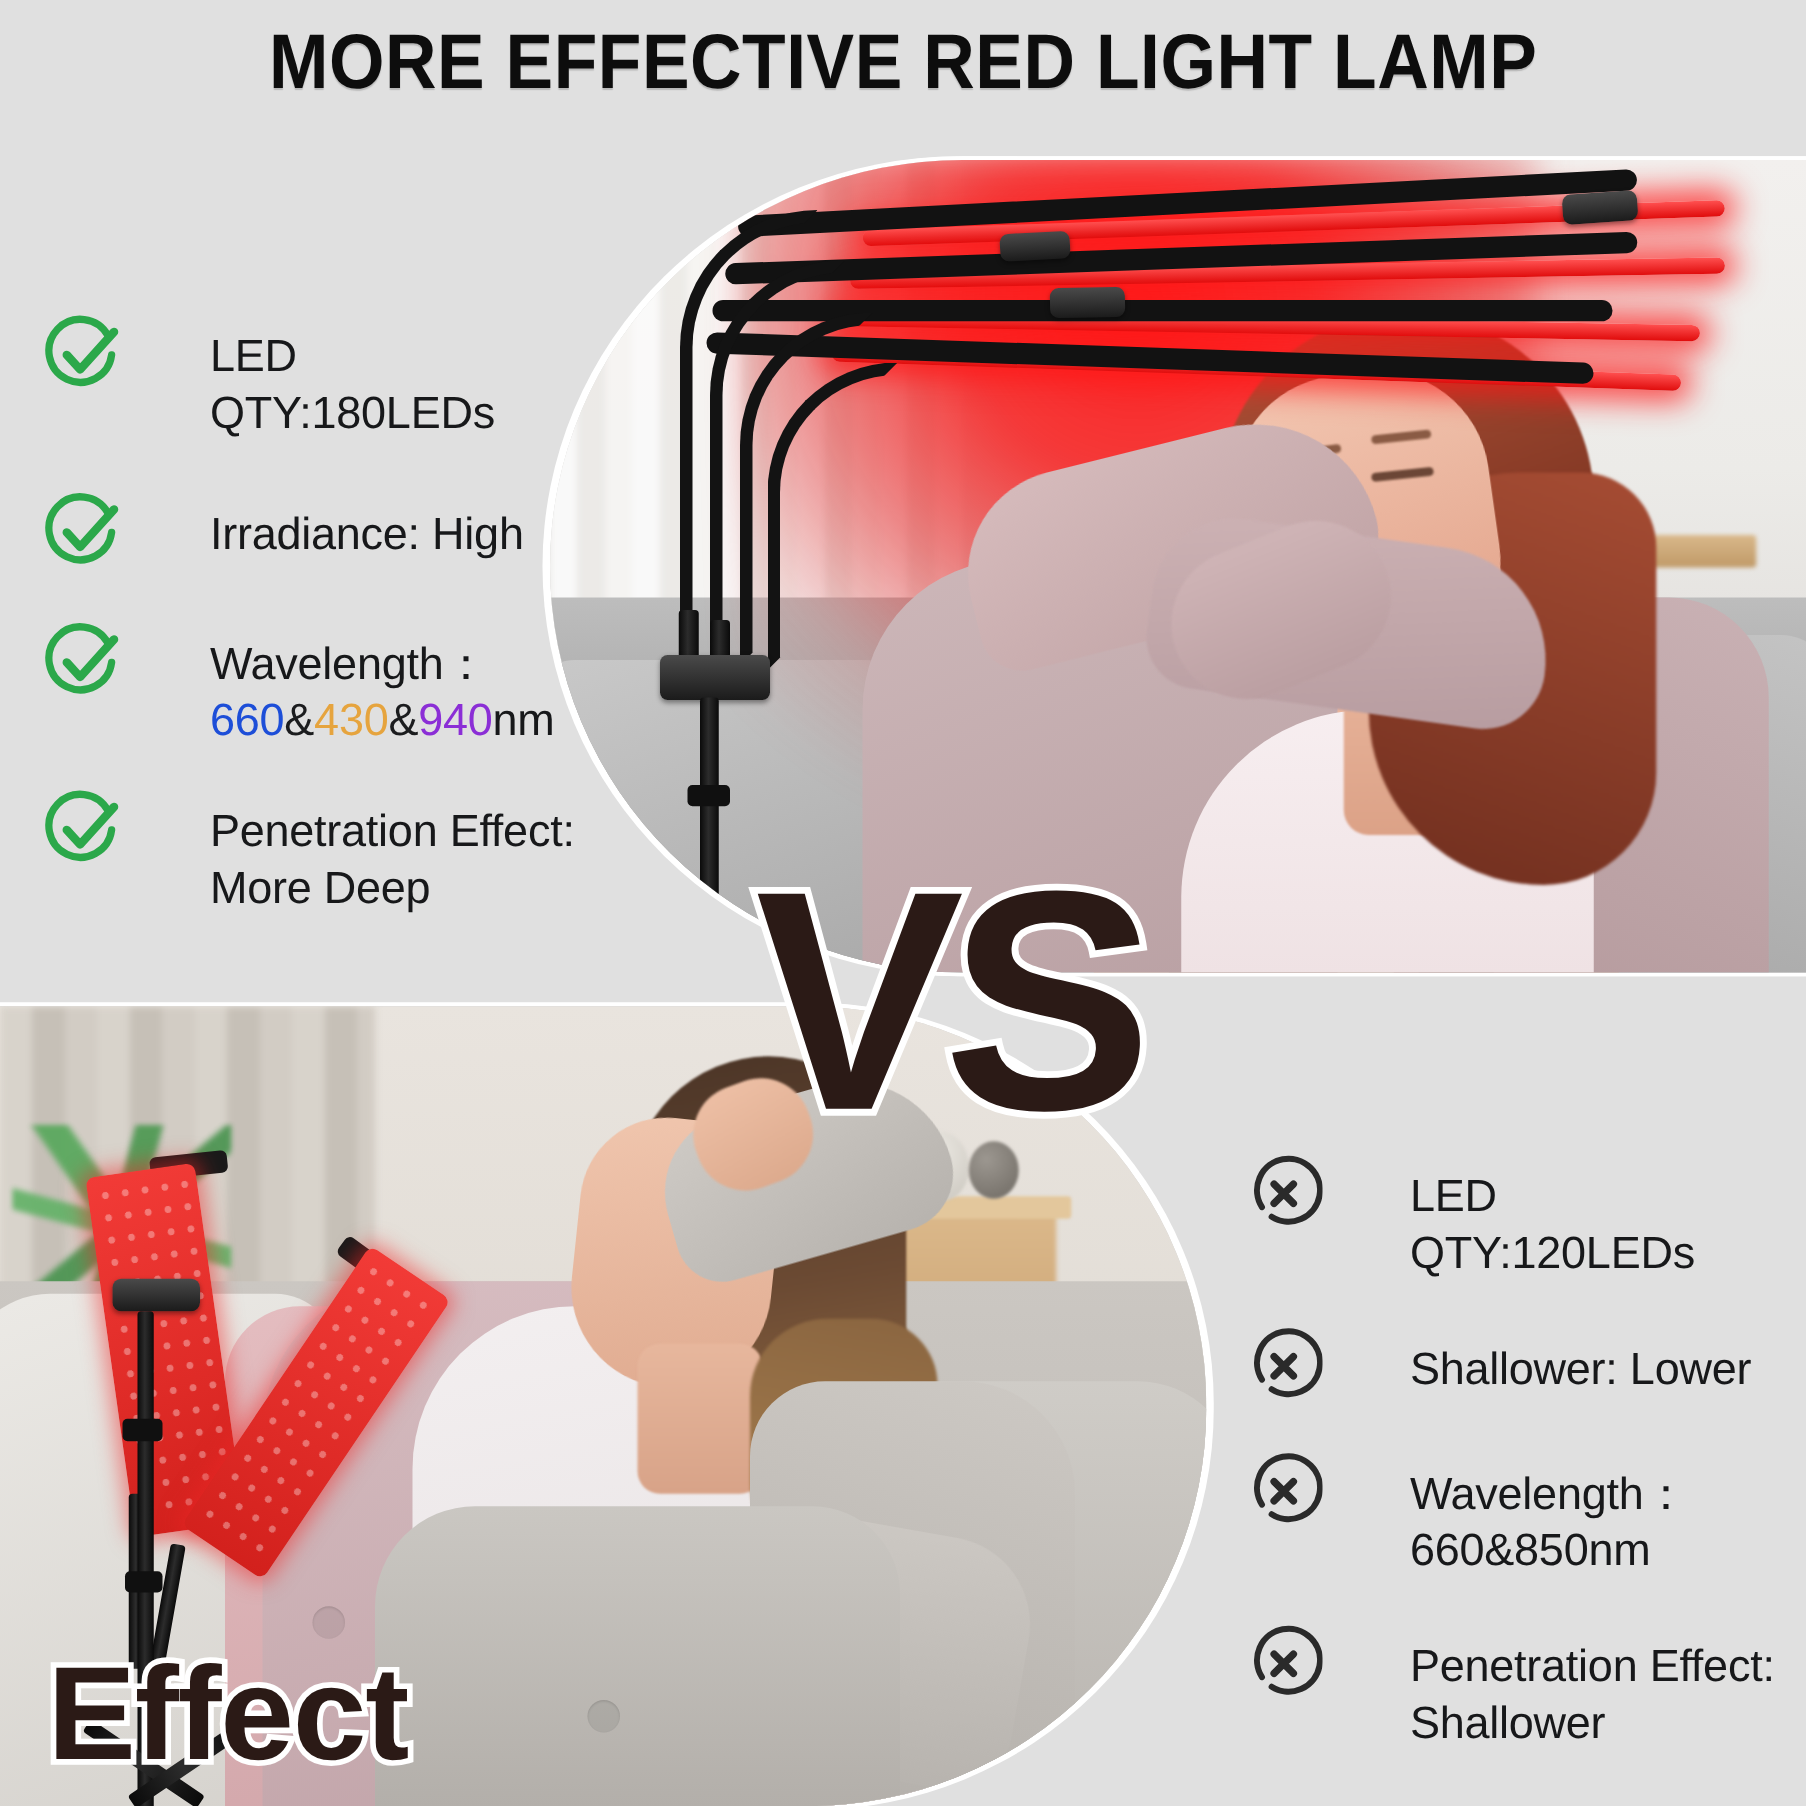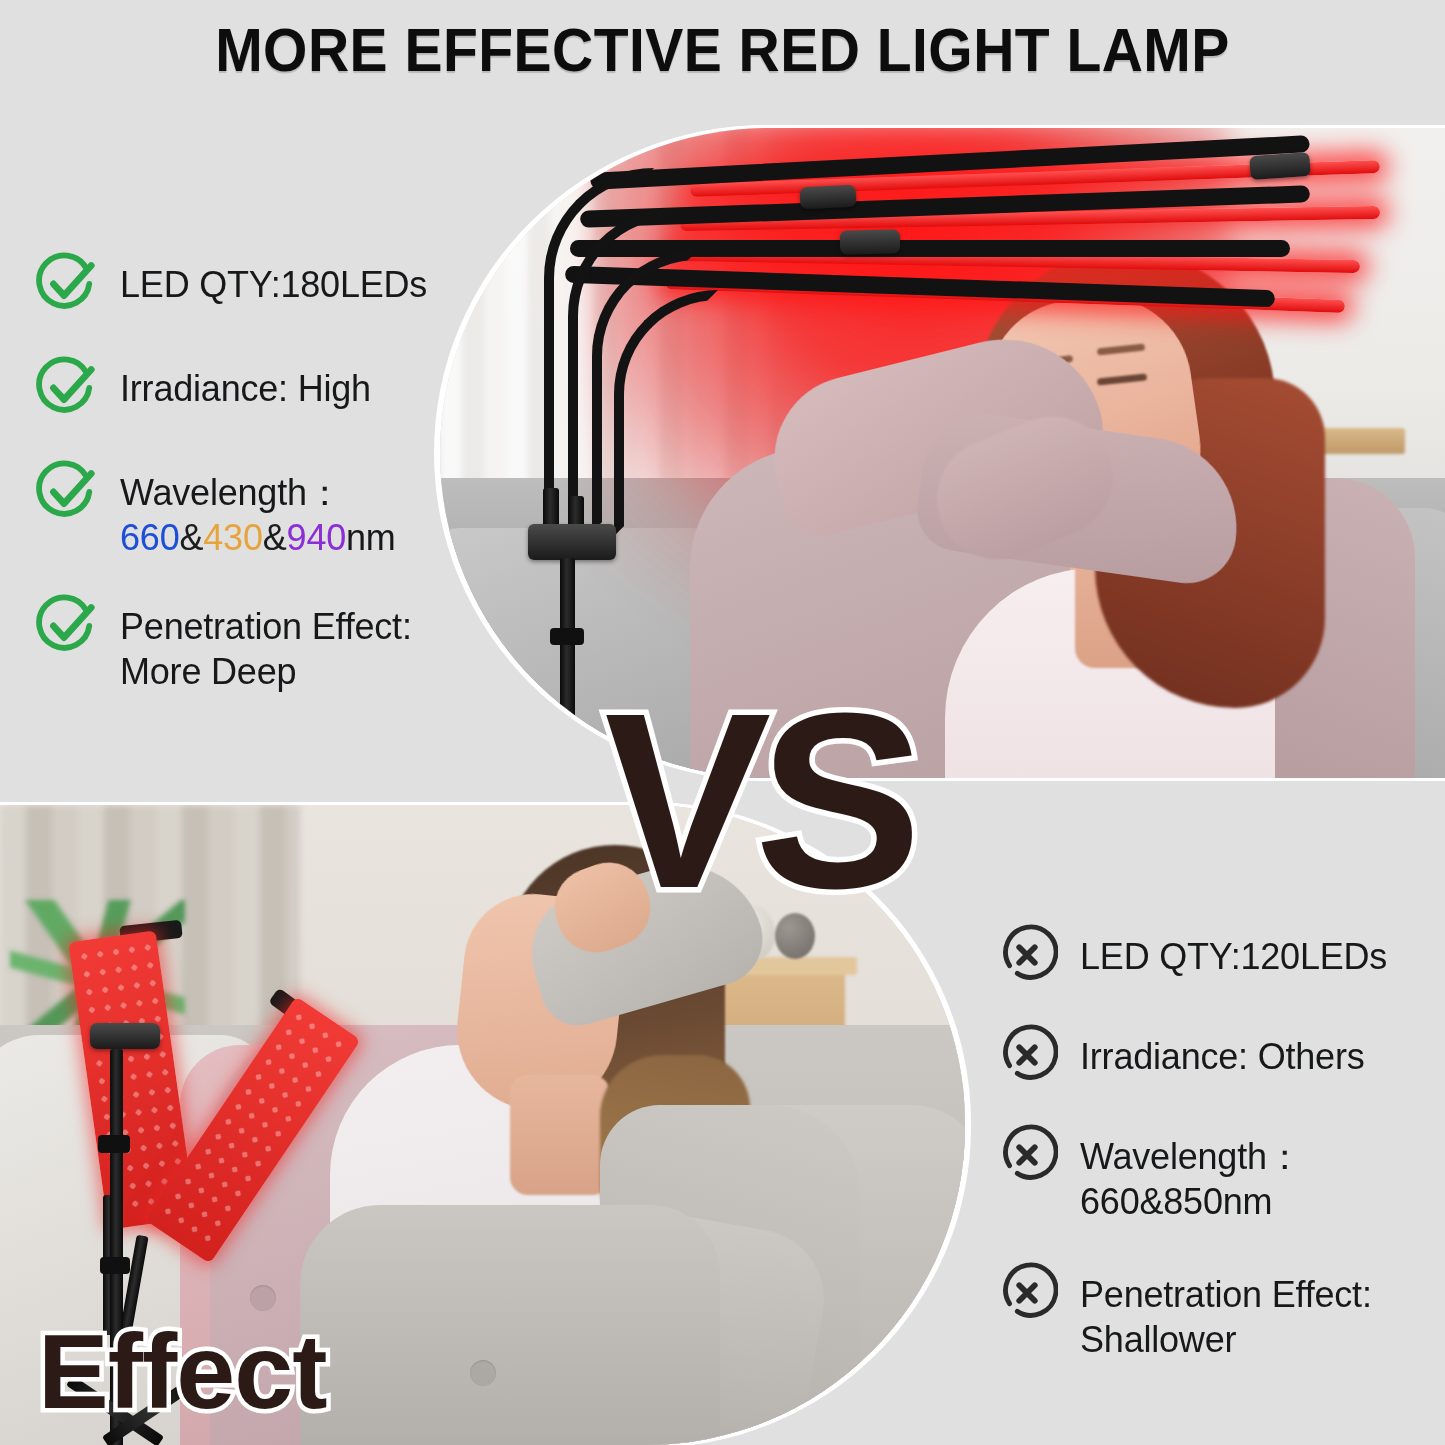--- a/index.html
+++ b/index.html
@@ -380,20 +380,21 @@
   }
   #list-left .frow{margin-bottom:48px;}
   #list-right .frow{margin-bottom:44px;}
   #list-left .frow:nth-child(3){margin-bottom:40px;}
   .ficon{flex:0 0 auto;width:62px;height:62px;margin-top:-6px;}
   .ftext{
     font-size:36px;color:#17181a;line-height:1.25;
     font-family:"Liberation Sans","DejaVu Sans",sans-serif;
     letter-spacing:-0.2px;
     padding-top:4px;
+    margin-left:48px;
   }
   .wl-660{color:#1d4ed8;}
   .wl-850{color:#e6a43e;}
   .wl-940{color:#8b2ed6;}
   .amp{color:#1b1c1e;}
   .nm{color:#17181a;}
   .sub{display:block;}
 </style>
 </head>
 <body>
@@ -571,21 +572,21 @@
         <path d="M24 24 L40 40 M40 24 L24 40" fill="none" stroke="#2A2A2A" stroke-width="6" stroke-linecap="round"></path>
       </svg>
       <div class="ftext">LED QTY:120LEDs</div>
     </div>
 
     <div class="frow">
       <svg class="ficon" viewBox="0 0 64 64">
         <path d="M14 43 A26 26 0 1 1 22 51" fill="none" stroke="#2A2A2A" stroke-width="5" stroke-linecap="round"></path>
         <path d="M24 24 L40 40 M40 24 L24 40" fill="none" stroke="#2A2A2A" stroke-width="6" stroke-linecap="round"></path>
       </svg>
-      <div class="ftext">Irradiance: Others</div>
+      <div class="ftext">Shallower: Lower</div>
     </div>
 
     <div class="frow">
       <svg class="ficon" viewBox="0 0 64 64">
         <path d="M14 43 A26 26 0 1 1 22 51" fill="none" stroke="#2A2A2A" stroke-width="5" stroke-linecap="round"></path>
         <path d="M24 24 L40 40 M40 24 L24 40" fill="none" stroke="#2A2A2A" stroke-width="6" stroke-linecap="round"></path>
       </svg>
       <div class="ftext">
         <span>Wavelength：</span>
         <span class="sub">660&amp;850nm</span>

